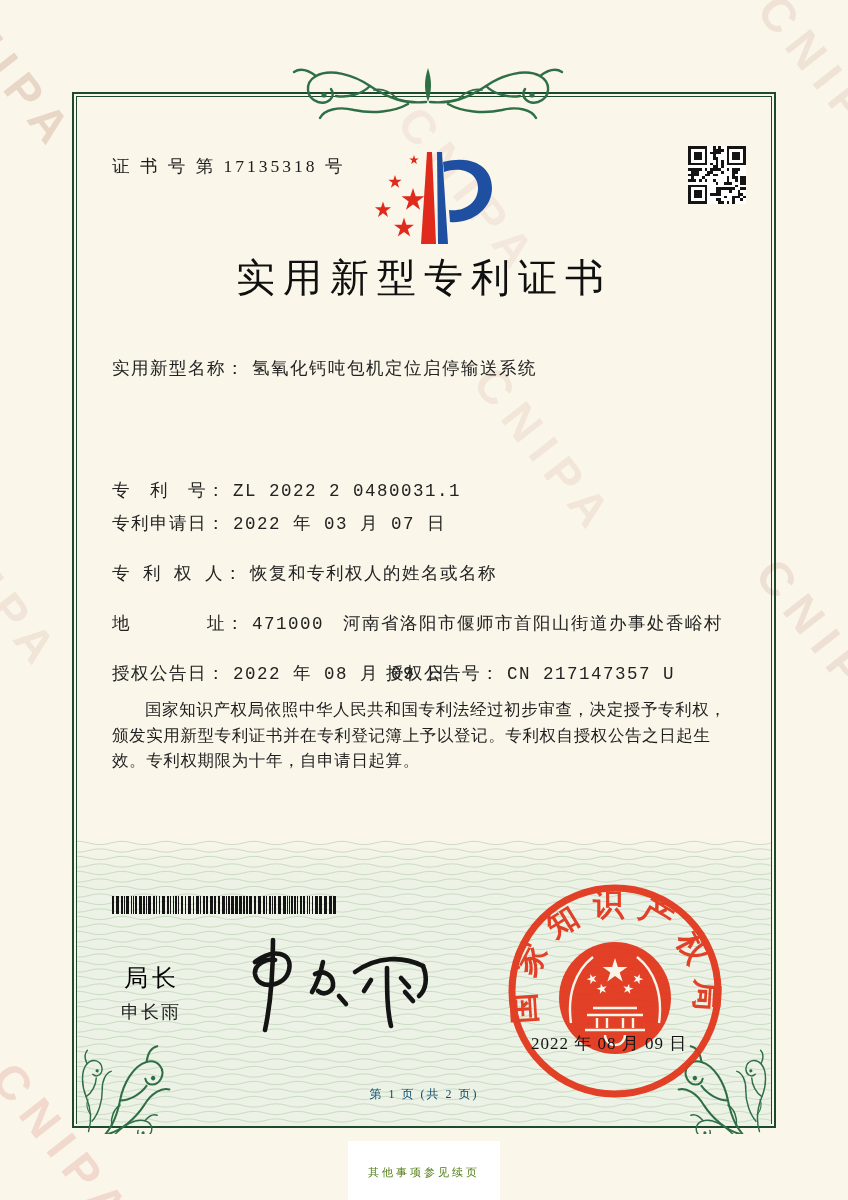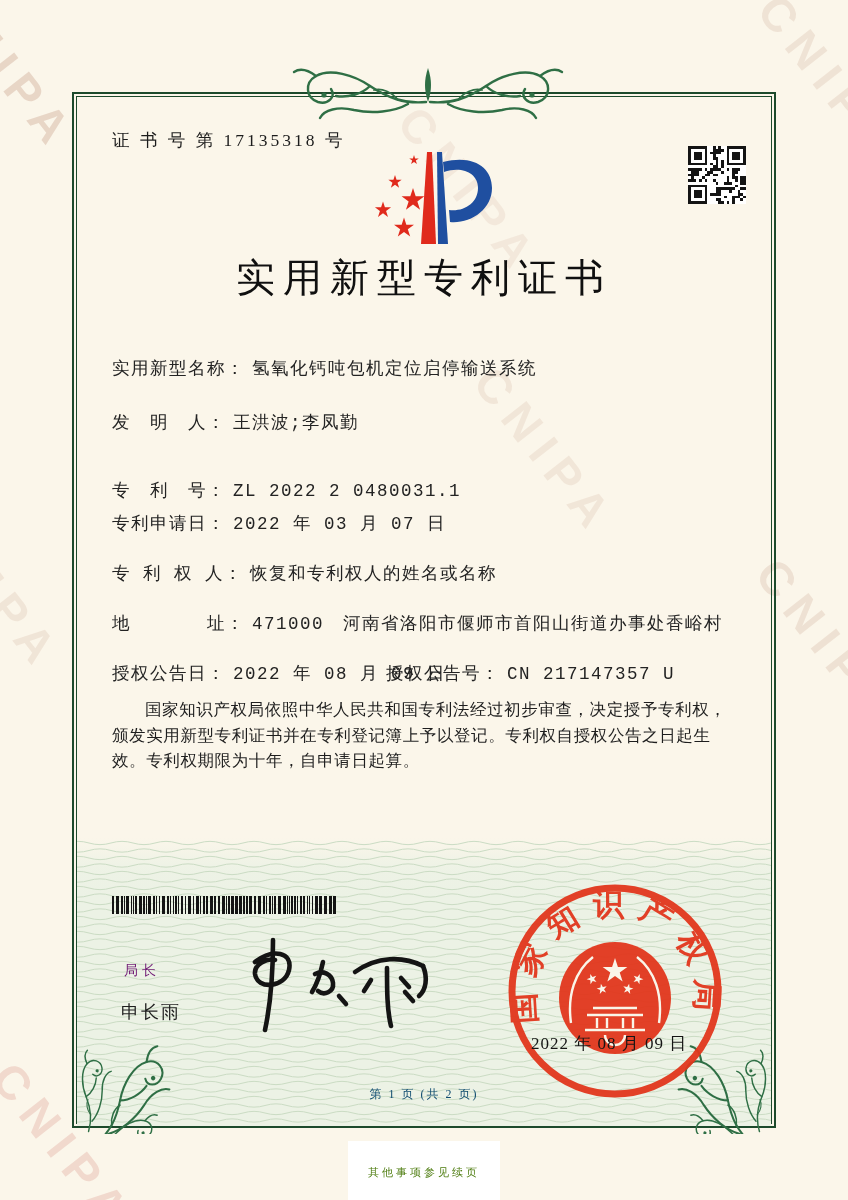--- a/index.html
+++ b/index.html
@@ -24,39 +24,39 @@
   
   .frame { position:absolute; left:72px; top:92px; width:704px; height:1036px;
            border:2.5px solid #1d4a2c; }
   .frame-inner { position:absolute; inset:2px; border:1.3px solid #1d4a2c; }
 
   .waves { position:absolute; left:77px; top:838px; width:694px; height:288px;
            background:linear-gradient(to bottom, rgba(236,242,229,0), rgba(236,242,229,.9) 30px, #ecf2e5 60px); }
 
   .ornament { position:absolute; pointer-events:none; }
 
-  .cert-no { position:absolute; left:112px; top:128px; font-size:17.5px; letter-spacing:3px; color:#1c1c1c; }
+  .cert-no { position:absolute; left:112px; top:154px; font-size:17.5px; letter-spacing:3px; color:#1c1c1c; }
 
   .logo { position:absolute; left:350px; top:140px; }
   .qr   { position:absolute; left:688px; top:146px; }
 
   .title { position:absolute; left:72px; top:251px; width:704px; text-align:center;
            font-size:39px; font-weight:400; letter-spacing:8px; color:#101010; }
 
   .row { position:absolute; left:112px; font-size:17.5px; letter-spacing:1.5px; color:#232323; white-space:nowrap;font-family:Liberation Mono, monospace; }
   .row .val { margin-left:7px; }
   .row2-col { position:absolute; white-space:nowrap; }
 
   .body-text { position:absolute; left:112px; top:697px; width:628px;
                font-size:16.5px; line-height:25.5px; color:#1e1e1e; letter-spacing:.6px; }
   .body-text p { text-indent:2em; }
 
   .barcode { position:absolute; left:112px; top:896px; }
 
-  .signer-title { position:absolute; left:124px; top:962px; font-size:14px; letter-spacing:4px; color:#701a75; }
+  .signer-title { position:absolute; left:124px; top:962px; font-size:24px; letter-spacing:4px; color:#000000; }
   .signer-name  { position:absolute; left:121px; top:1000px; font-size:18px; letter-spacing:2px; color:#1d1d1d; }
   .signature { position:absolute; left:225px; top:928px; }
 
   .seal { position:absolute; left:501px; top:877px; opacity:.95; }
   .seal-date { position:absolute; left:531px; top:1032px; font-size:17px; color:#151515; letter-spacing:1px; white-space:nowrap; }
 
   .page-info { position:absolute; left:72px; top:1086px; width:704px; text-align:center;
                font-size:12px; letter-spacing:2px; color:#0c4a6e; }
 
   .footer-note-wrap { position:absolute; left:0; top:1141px; width:848px; text-align:center; }
@@ -290,23 +290,20 @@
       <rect x="12" y="20" width="1" height="1" fill="#141414"></rect>
       <rect x="14" y="20" width="1" height="1" fill="#141414"></rect>
       <rect x="16" y="20" width="1" height="1" fill="#141414"></rect>
     </svg>
 
   <div class="title">实用新型专利证书</div>
 
   <div class="row" style="top:356px;">
     <span>实用新型名称：</span><span class="val">氢氧化钙吨包机定位启停输送系统</span>
   </div>
-  <div class="row" style="top:410px;">
-    <span>发　明　人：</span><span class="val">王洪波;李凤勤</span>
-  </div>
   <div class="row" style="top:466px;margin-top:12px;">
     <span>专　利　号：</span><span class="val">ZL 2022 2 0480031.1</span>
   </div>
   <div class="row" style="top:511px;">
     <span>专利申请日：</span><span class="val">2022 年 03 月 07 日</span>
   </div>
   <div class="row" style="top:561px;">
     <span>专 利 权 人：</span><span class="val">恢复和专利权人的姓名或名称</span>
   </div>
   <div class="row" style="top:611px;">

